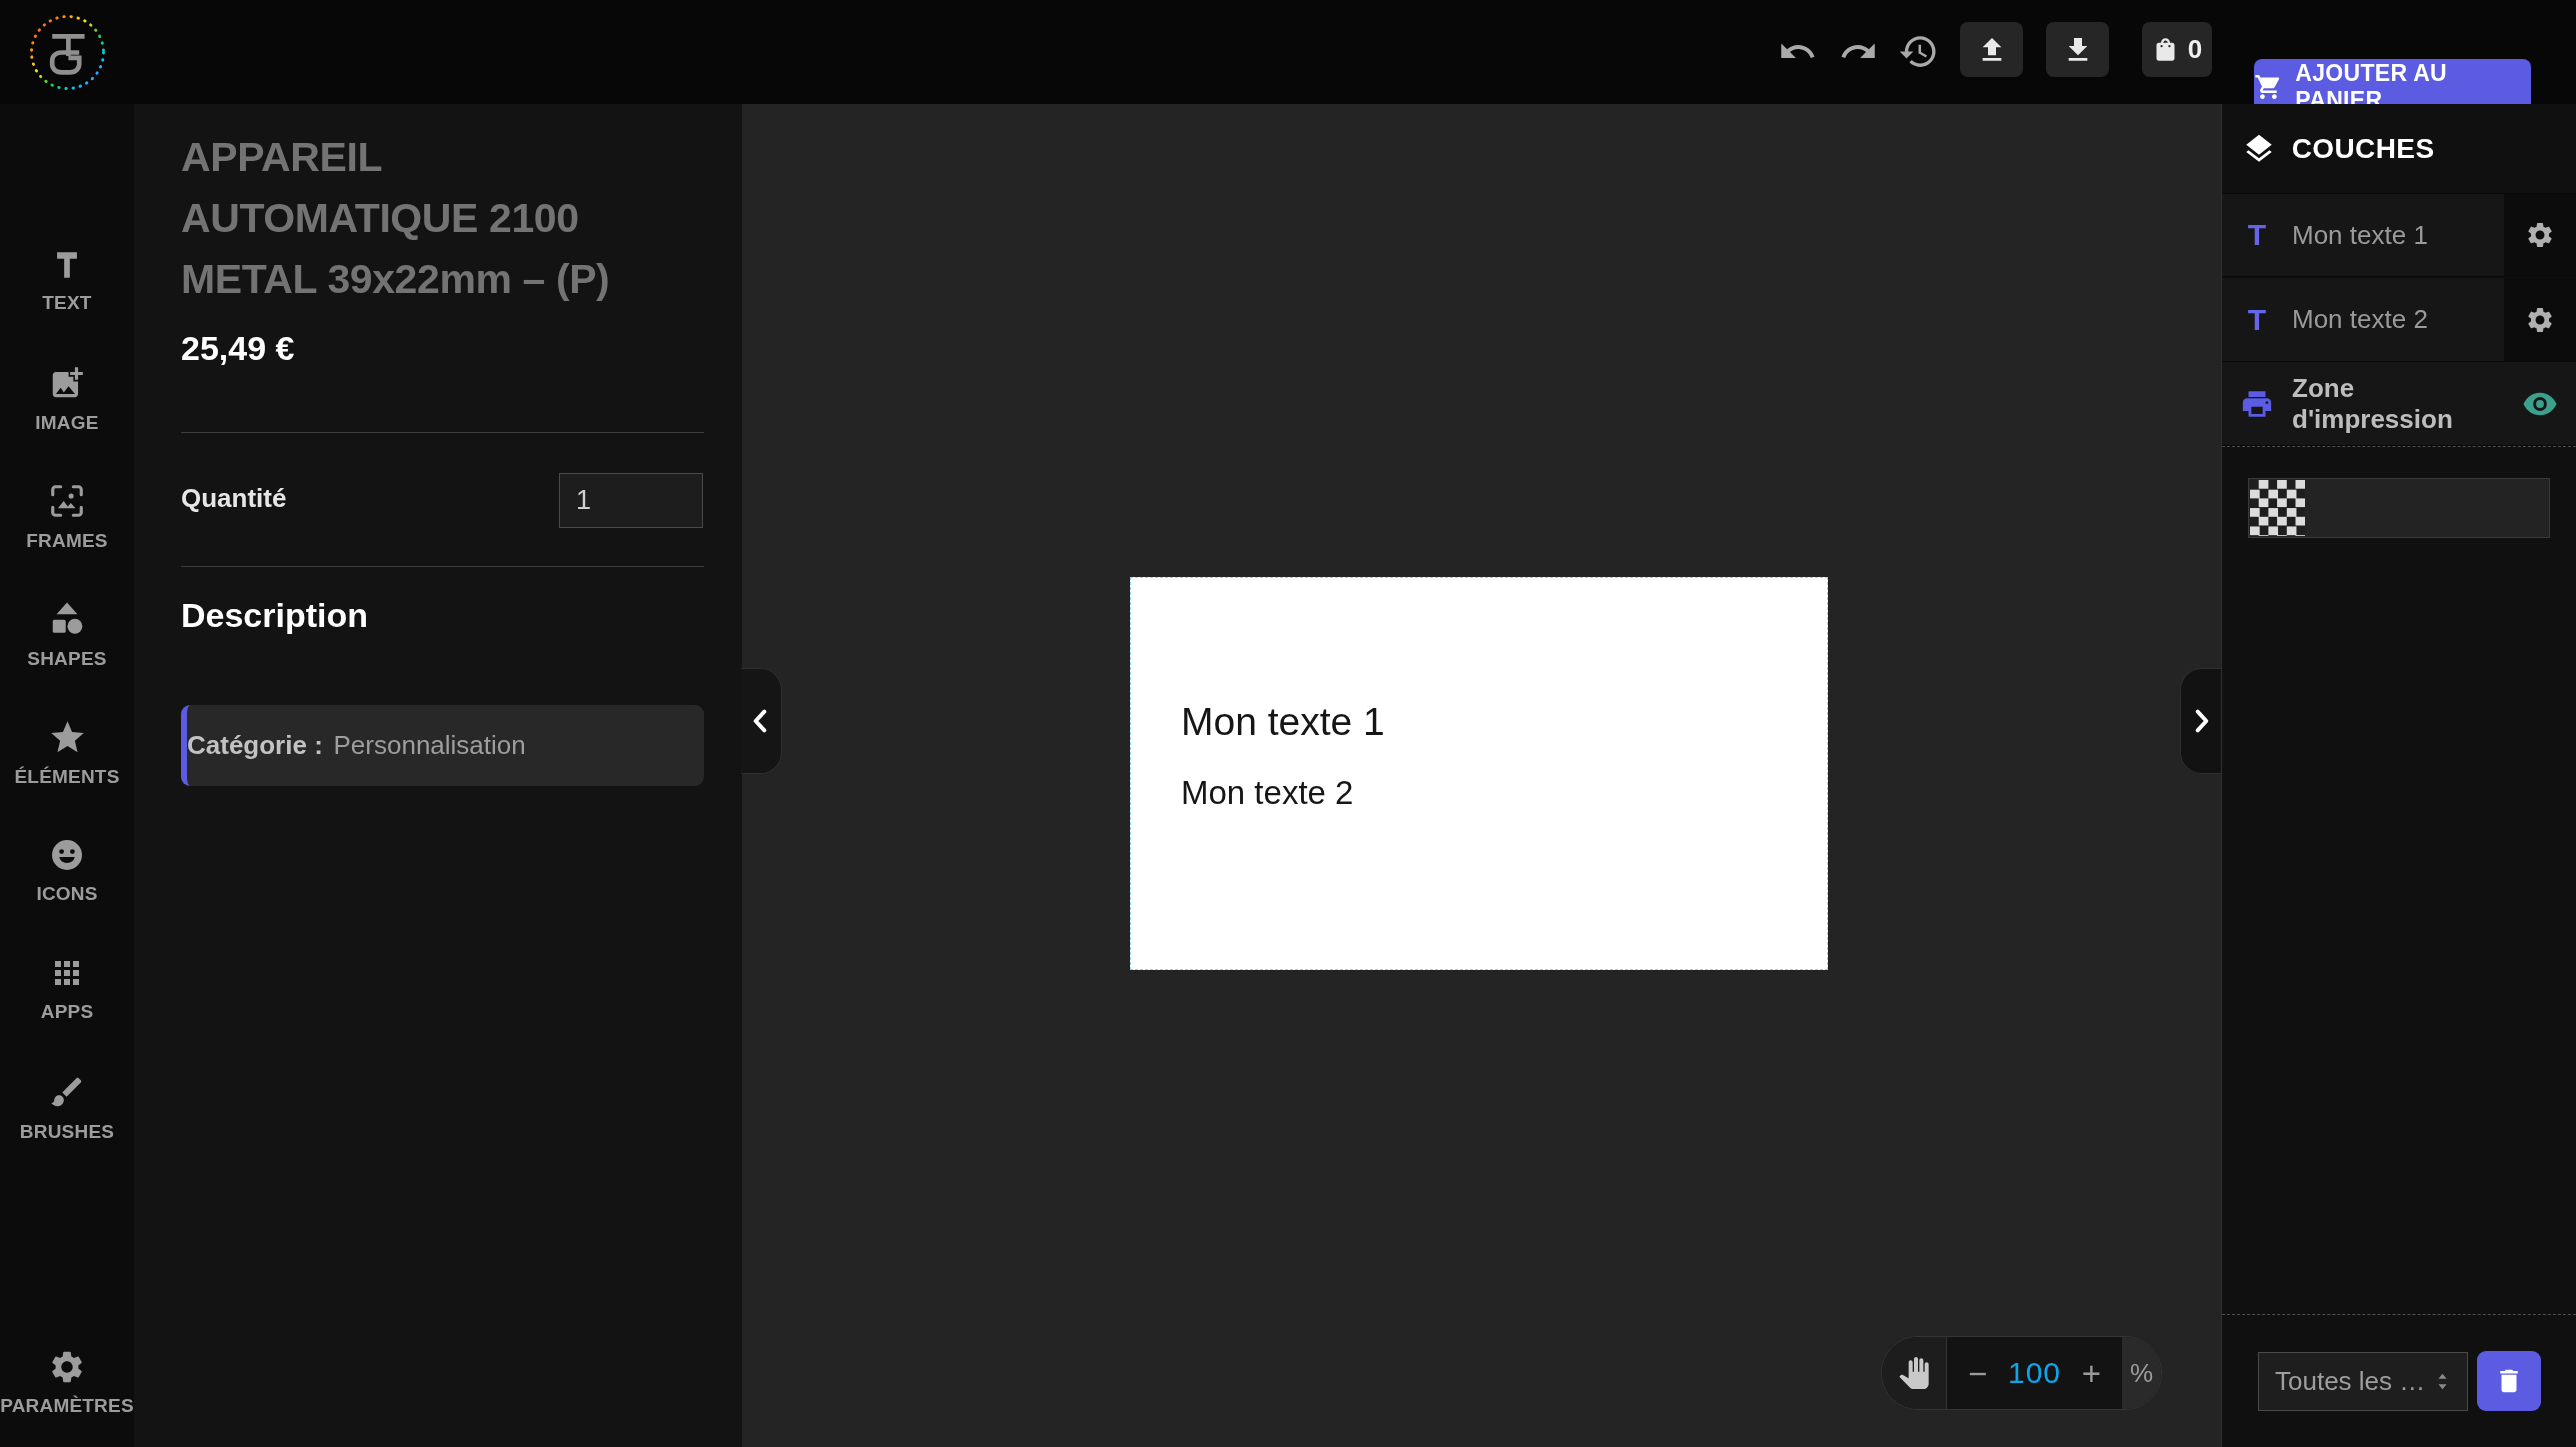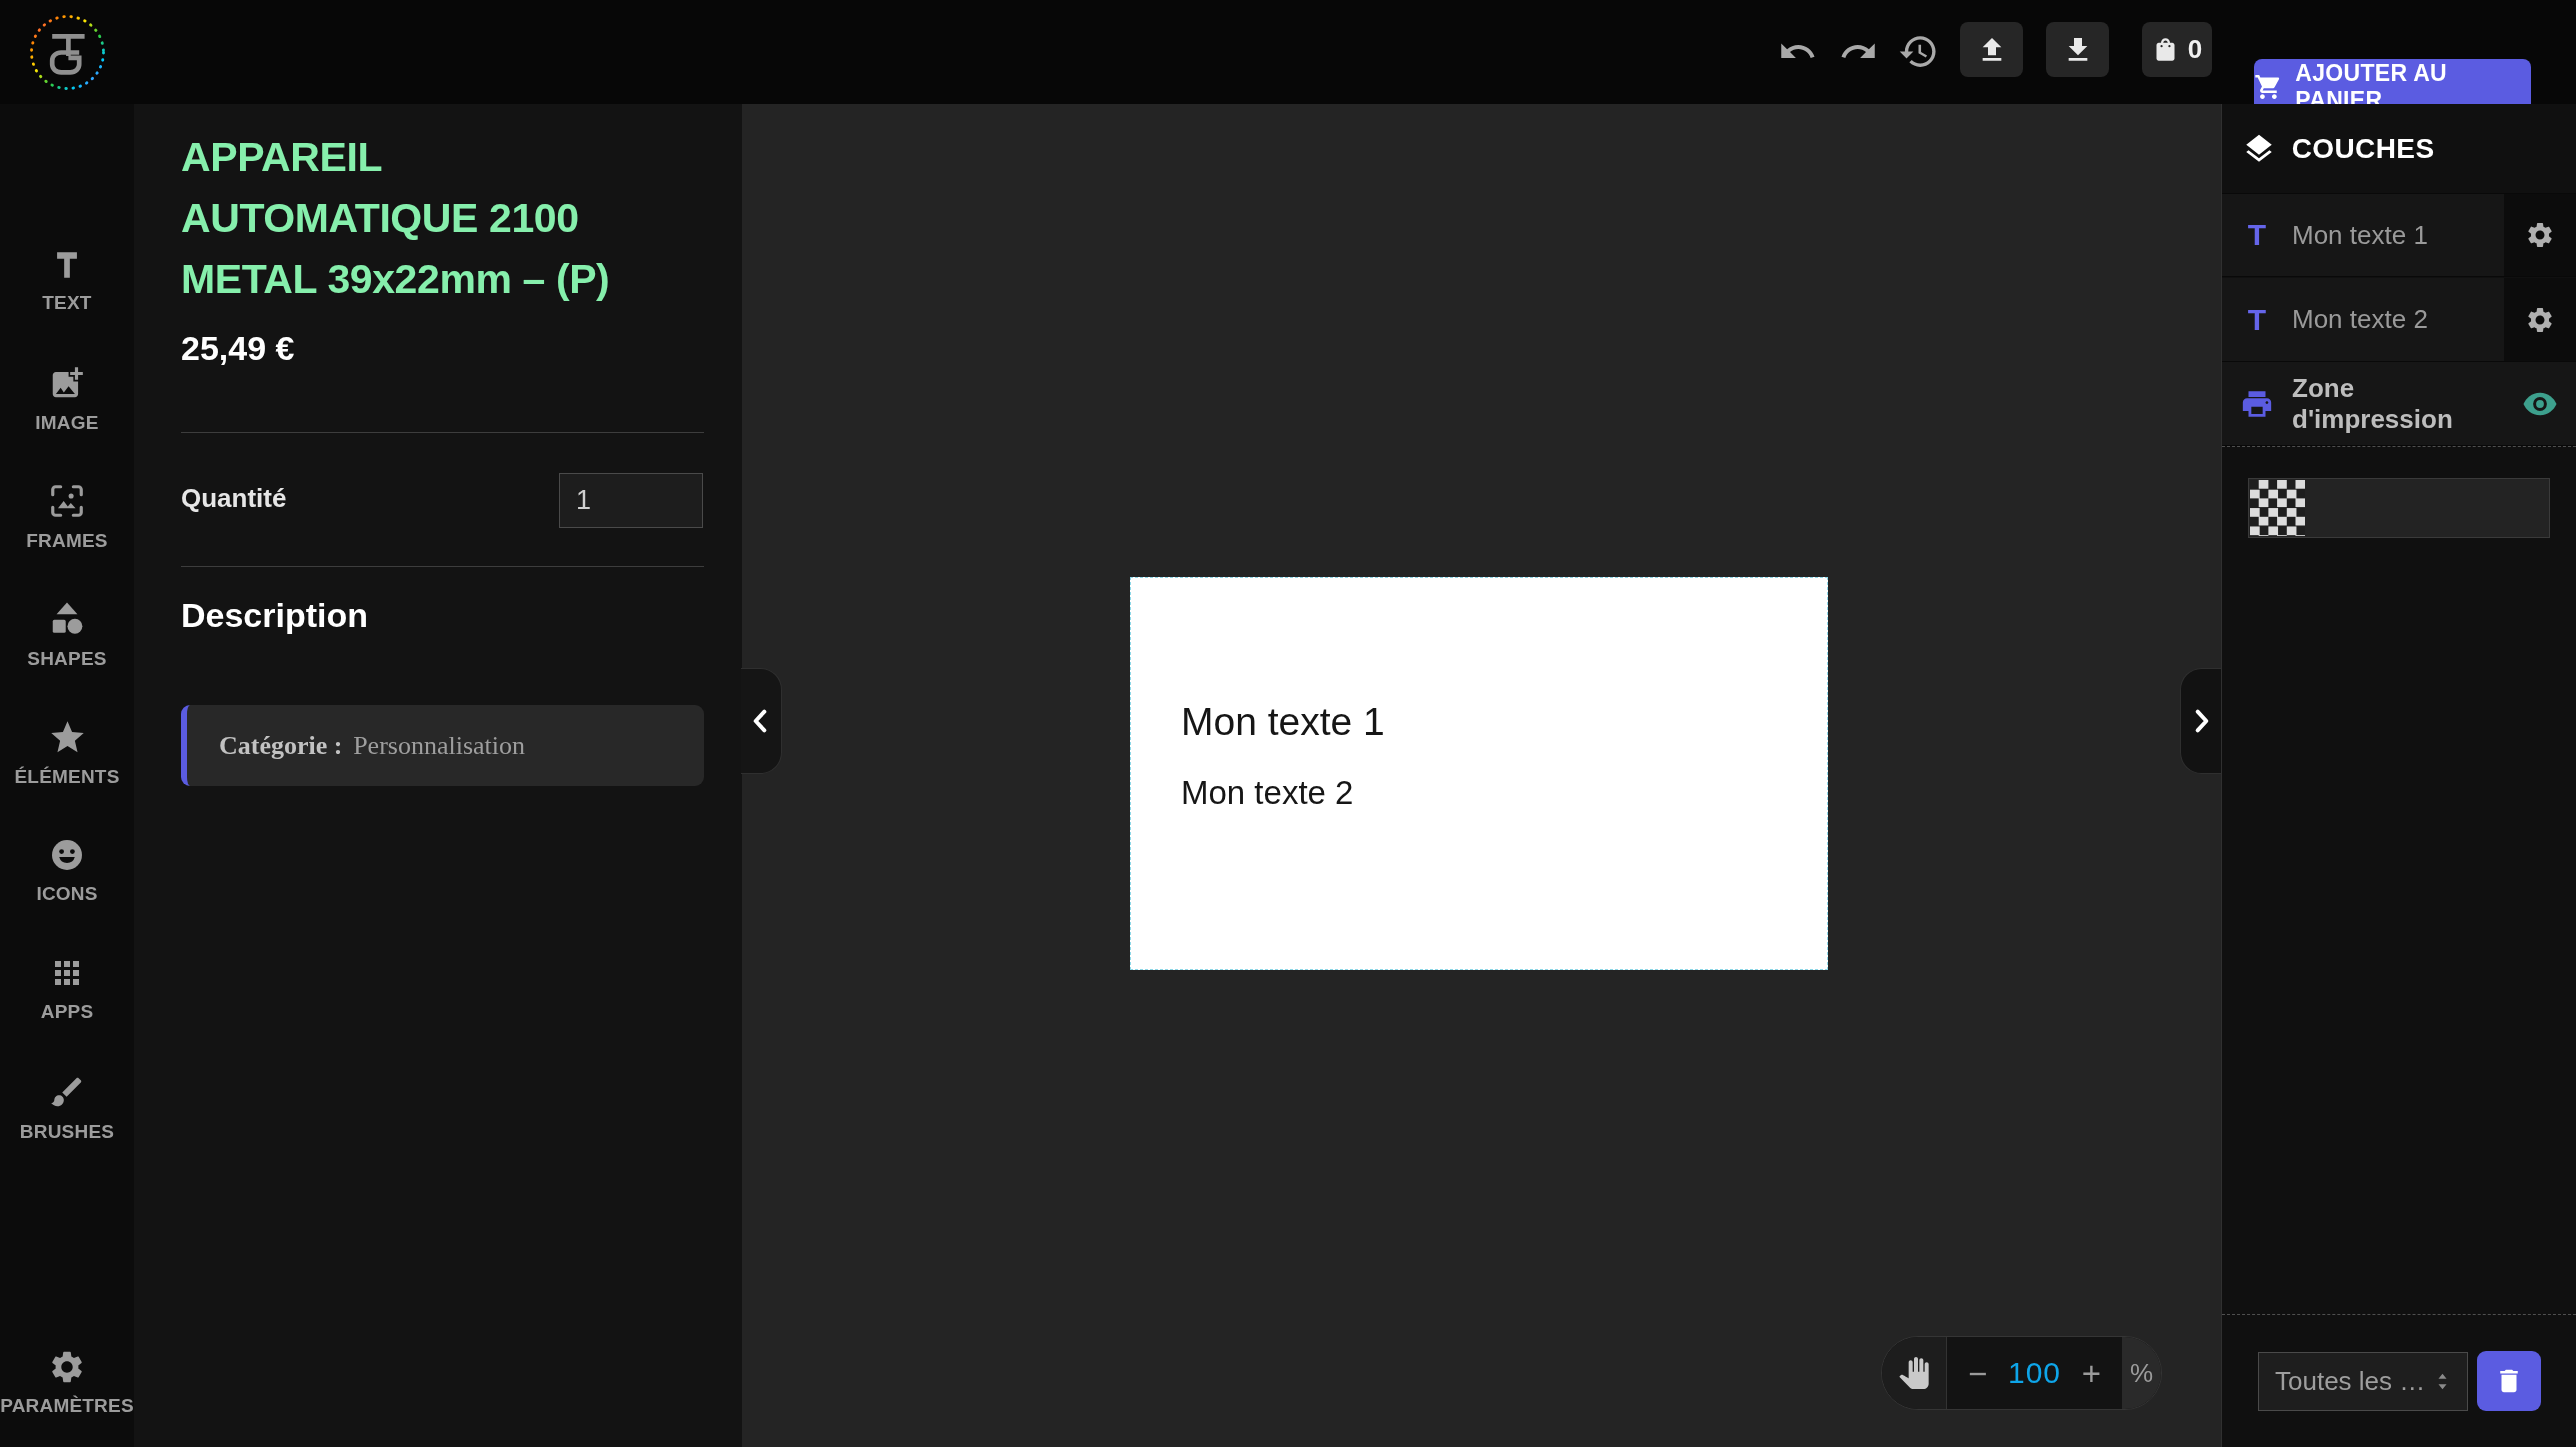--- a/index.html
+++ b/index.html
@@ -26,31 +26,31 @@
   
   .sidebar { left:0; top:104px; width:134px; height:1343px; background:#0c0c0c; }
   .sb-item { position:absolute; left:0; width:134px; height:118px;
     display:flex; flex-direction:column; align-items:center; justify-content:center; gap:9.8px;
     color:#9c9c9c; cursor:pointer; }
   .sb-item .sb-label { font-size:19px; font-weight:bold; letter-spacing:0.2px; }
   .sb-item.active { background:#1b1b1b; color:#ffffff; }
 
   
   .left-panel { left:134px; top:104px; width:608px; height:1343px; background:#131313; }
-  .pp-title { left:47px; top:23px; width:483px; color:#86efac; font-size:41px; line-height:61px; font-weight:bold; letter-spacing:-0.4px; }
+  .pp-title { left:47px; top:23px; width:483px; color:#737373; font-size:41px; line-height:61px; font-weight:bold; letter-spacing:-0.4px; }
   .pp-price { left:47px; top:225px; color:#fff; font-size:34px; font-weight:bold; }
   .pp-divider { left:47px; width:523px; height:0; border-top:1.8px solid #3d3d3d; }
   .pp-qty-label { left:47px; top:379px; color:#e6e6e6; font-size:26px; font-weight:bold; }
   .pp-qty-input { left:425px; top:369px; width:144px; height:55px; background:#1d1d1d;
     border:1.8px solid #4a4a4a; color:#cfcfcf; font-size:27px; padding-left:16px;
     font-family:"Liberation Sans","DejaVu Sans",sans-serif; outline:none; }
   .pp-desc { left:47px; top:492px; color:#fff; font-size:34px; font-weight:bold; }
   .pp-card { left:47px; top:601px; width:523px; height:81px; background:#282828;
     border-left:6.3px solid #5b5ce1; border-radius:9px;
-    display:flex; align-items:center; padding-left:32px; font-size:26px;font-family:Liberation Serif, serif; }
+    display:flex; align-items:center; font-size:26px; }
   .pp-card .cat-label { color:#c2c2c2; font-weight:bold; }
   .pp-card .cat-value { color:#9e9e9e; margin-left:10.7px; }
 
   
   .canvas { left:742px; top:104px; width:1479px; height:1343px; background:#242424; }
   .artboard { left:388px; top:473px; width:698px; height:393px; background:#ffffff; border:1.8px dashed #8ed8e8; }
   .ab-text1 { left:50px; top:120px; color:#161616; font-size:39px; line-height:48px; }
   .ab-text2 { left:50px; top:194px; color:#161616; font-size:33px; line-height:41px; }
 
   .collapse-tab { width:41px; height:106px; display:flex; align-items:center; justify-content:center; color:#fff; cursor:pointer; }

